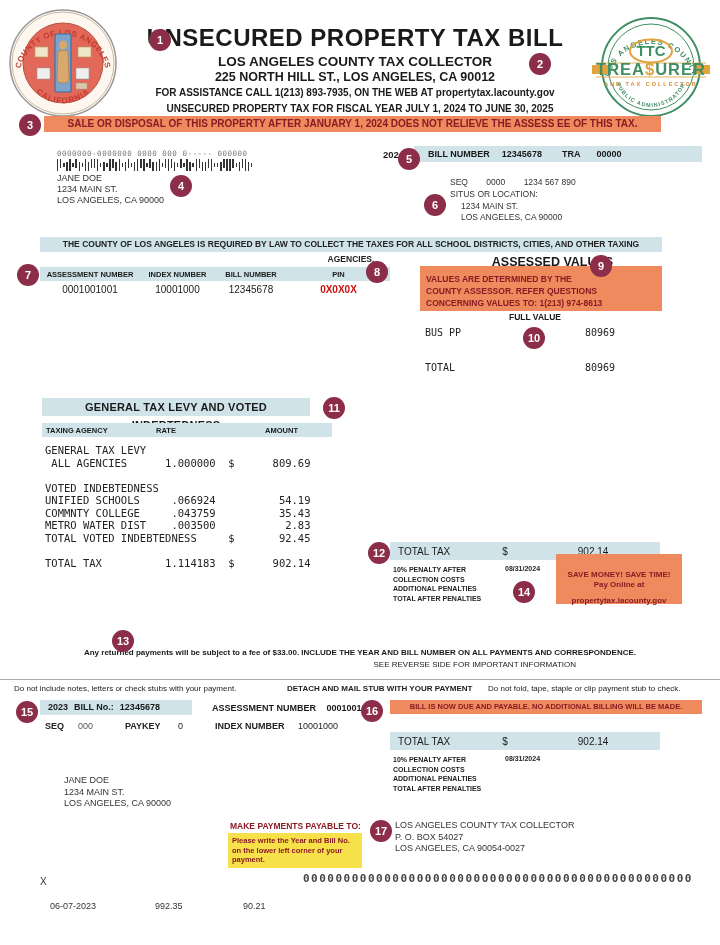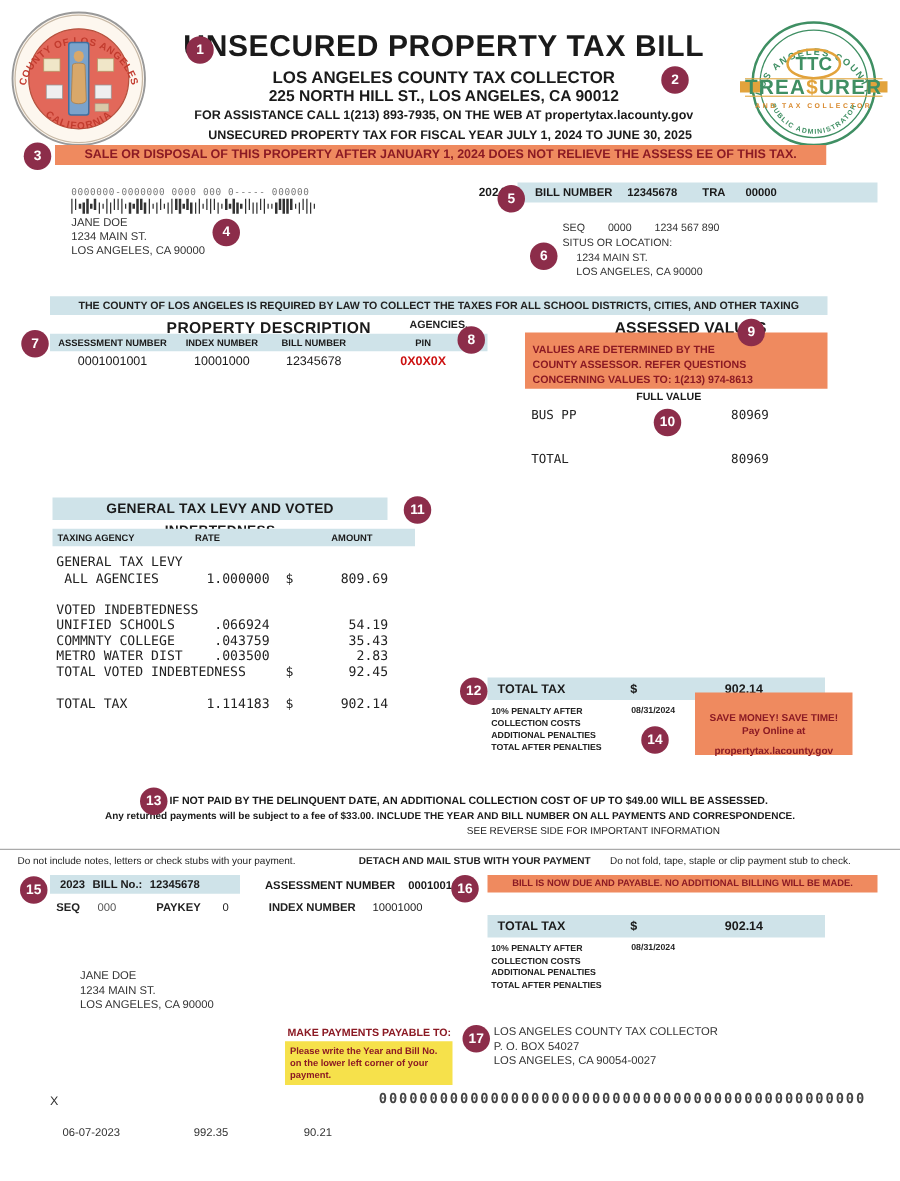--- a/index.html
+++ b/index.html
@@ -52,21 +52,21 @@
           font:10px "DejaVu Sans Mono",monospace;color:#222;}
   .levybar{left:42px;top:398px;width:268px;height:18px;line-height:18px;text-align:center;
            font-size:11px;font-weight:bold;letter-spacing:.2px;}
   .levyhdr{left:42px;top:423px;width:290px;height:14px;display:flex;align-items:center;
            font-size:7.5px;font-weight:bold;padding:0 4px;box-sizing:border-box;}
   .lh1{width:90px;}
   .lh2{width:60px;text-align:center;}
   .lh3{flex:1;text-align:right;padding-right:30px;}
   .mono-block{left:45px;top:444px;font:10.5px/12.5px "DejaVu Sans Mono",monospace;color:#222;}
   .mono-line{white-space:pre;min-height:12.5px;}
-  .totalbar{width:270px;height:18px;display:flex;align-items:center;font-size:10px;font-weight:bold;
+  .totalbar{width:270px;height:18px;display:flex;align-items:center;font-size:10px;font-weight:normal;
             padding:0 8px;box-sizing:border-box;}
   .totalbar .dol{margin-left:52px;}
   .totalbar .amt{margin-left:70px;}
   .penaltyblock{font-size:7px;font-weight:bold;line-height:9.5px;color:#222;}
   .pendate{font-size:7px;font-weight:bold;color:#222;}
   .savebox{left:556px;top:554px;width:126px;height:50px;padding-top:16px;box-sizing:border-box;
            font-size:8px;font-weight:bold;text-align:center;line-height:10px;}
   .savebox .gap{height:6px;}
   .notice1{left:30px;top:635px;width:690px;text-align:center;font-size:8.5px;font-weight:bold;}
   .notice2{left:0;top:648px;width:720px;text-align:center;font-size:8px;font-weight:bold;}
@@ -254,21 +254,20 @@
     <span>SEQ</span>
     <span style="margin-left:16px">0000</span>
     <span style="margin-left:16px">1234 567 890</span>
   </div>
   <div class="abs situslbl">SITUS OR LOCATION:</div>
   <div class="abs situs1">1234 MAIN ST.</div>
   <div class="abs situs2">LOS ANGELES, CA 90000</div>
 
   <div class="abs countybar bluebar">THE COUNTY OF LOS ANGELES IS REQUIRED BY LAW TO COLLECT THE TAXES FOR ALL SCHOOL DISTRICTS, CITIES, AND OTHER TAXING AGENCIES.</div>
 
-  <div class="abs proptitle">PROPERTY DESCRIPTION</div>
   <div class="abs assesstitle">ASSESSED VALUES</div>
   <div class="abs prophdr bluebar">
     <span class="pc1">ASSESSMENT NUMBER</span>
     <span class="pc2">INDEX NUMBER</span>
     <span class="pc3">BILL NUMBER</span>
     <span class="pc4">PIN</span>
   </div>
   <div class="abs proprow">
     <span class="pc1">0001001001</span>
     <span class="pc2">10001000</span>
@@ -322,21 +321,20 @@
     <div>TOTAL AFTER PENALTIES</div>
   </div>
   <div class="abs pendate" style="left:505px;top:565px">08/31/2024</div>
   <div class="abs savebox orange">
     <div>SAVE MONEY! SAVE TIME!</div>
     <div>Pay Online at</div>
     <div class="gap"></div>
     <div>propertytax.lacounty.gov</div>
   </div>
 
-  <div class="abs notice1">IF NOT PAID BY THE DELINQUENT DATE, AN ADDITIONAL COLLECTION COST OF UP TO $49.00 WILL BE ASSESSED.</div>
   <div class="abs notice2">Any returned payments will be subject to a fee of $33.00. INCLUDE THE YEAR AND BILL NUMBER ON ALL PAYMENTS AND CORRESPONDENCE.</div>
   <div class="abs notice3">SEE REVERSE SIDE FOR IMPORTANT INFORMATION</div>
 
   <div class="abs divider"></div>
   <div class="abs stubnote" style="left:14px">Do not include notes, letters or check stubs with your payment.</div>
   <div class="abs stubnote bold" style="left:287px">DETACH AND MAIL STUB WITH YOUR PAYMENT</div>
   <div class="abs stubnote" style="left:488px">Do not fold, tape, staple or clip payment stub to check.</div>
 
   <div class="abs stubbillbar bluebar">
     <span>2023</span><span>BILL No.:</span><span>12345678</span>

